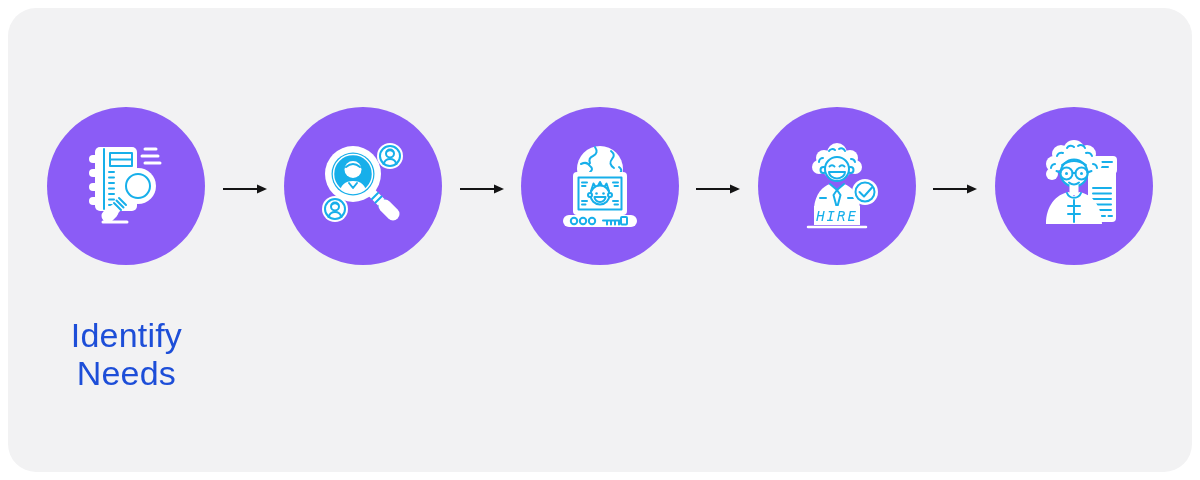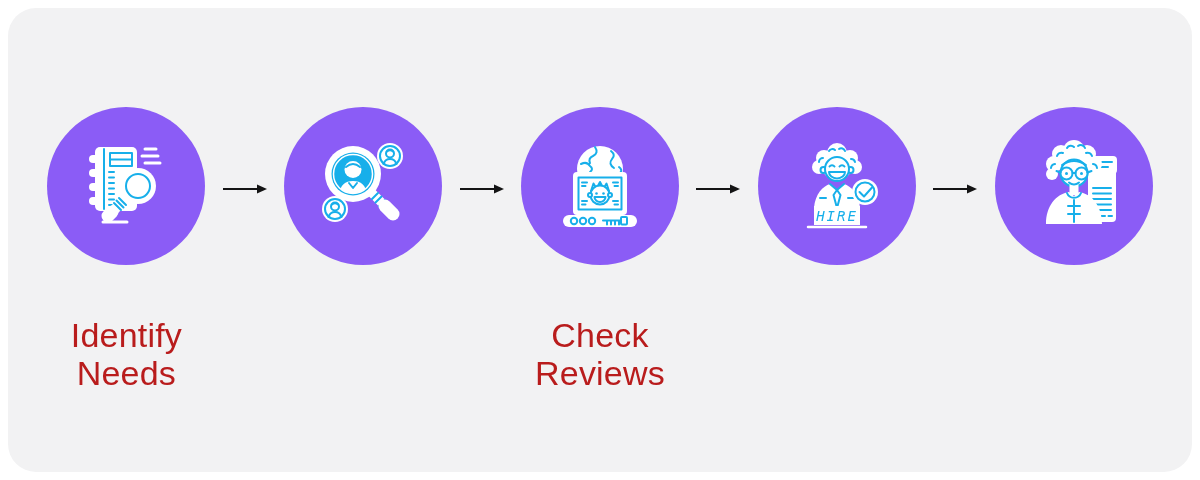--- a/index.html
+++ b/index.html
@@ -41,21 +41,21 @@
   .label {
     margin-top: 51px;
     height: 76px;
     max-width: 185px;
     display: flex;
     align-items: center;
     justify-content: center;
     text-align: center;
     font-size: 34px;
     line-height: 38px;
-    color: #b91c1c;
+    color: #1d4ed8;
     letter-spacing: 0.2px;
   }
   .arrow {
     position: absolute;
     top: 181px;
     transform: translate(-50%, -50%);
     line-height: 0;
   }
   .arrow-1 { left: 20%; }
   .arrow-2 { left: 40%; }
@@ -155,21 +155,20 @@
           <circle class="b" cx="53.5" cy="57.5" r="1.3"></circle>
           <path class="bsf" stroke-width="1.8" d="M44.5 61 a5.5 5 0 0 0 11 0 Z"></path>
           <rect class="w" x="13" y="79" width="74" height="12" rx="6"></rect>
           <circle class="bs" stroke-width="1.8" cx="24" cy="85" r="3.2"></circle>
           <circle class="bs" stroke-width="1.8" cx="33" cy="85" r="3.2"></circle>
           <circle class="bs" stroke-width="1.8" cx="42" cy="85" r="3.2"></circle>
           <path class="bs" stroke-width="1.8" d="M53 84.5h18 M57 84.5v4 M61 84.5v4 M65 84.5v4 M69 84.5v4"></path>
           <rect class="bs" stroke-width="1.8" x="71" y="81" width="6" height="7.5" rx="1"></rect>
         </svg>
       </div>
-      <div class="label">Check Reviews</div>
     </div>
 
     <div class="step">
       <div class="circle">
         <svg width="100" height="100" viewBox="0 0 100 100">
           <circle class="w" cx="50" cy="17" r="10"></circle>
           <circle class="w" cx="37" cy="22" r="8"></circle>
           <circle class="w" cx="63" cy="22" r="8"></circle>
           <circle class="w" cx="32" cy="31" r="7"></circle>
           <circle class="w" cx="68" cy="31" r="7"></circle>

